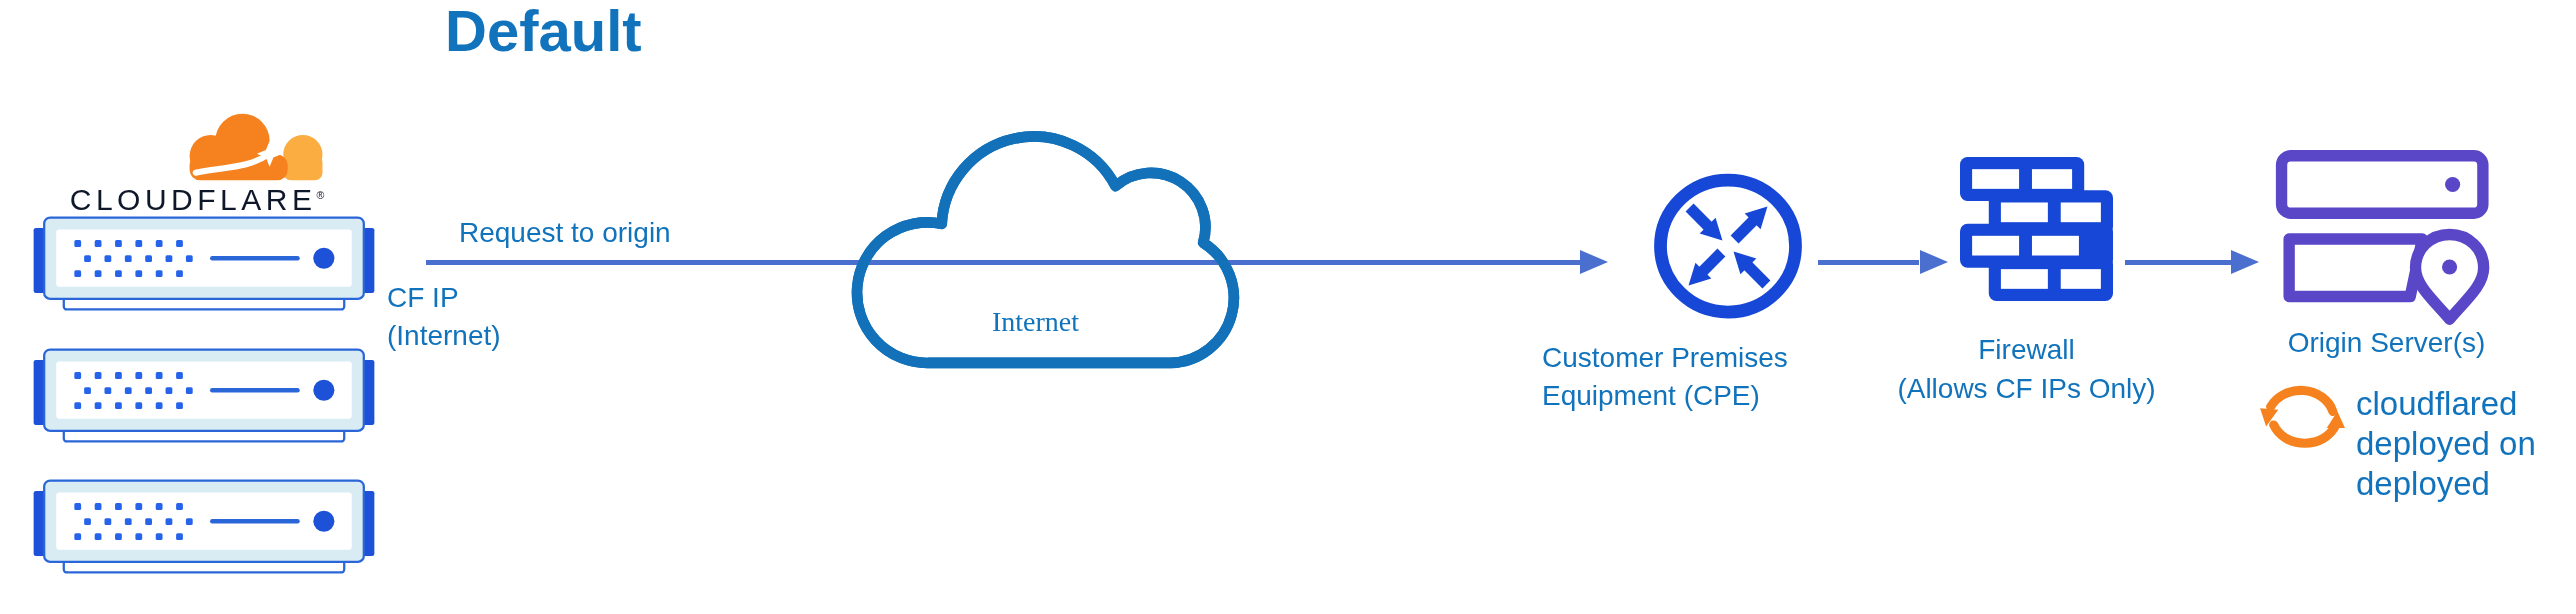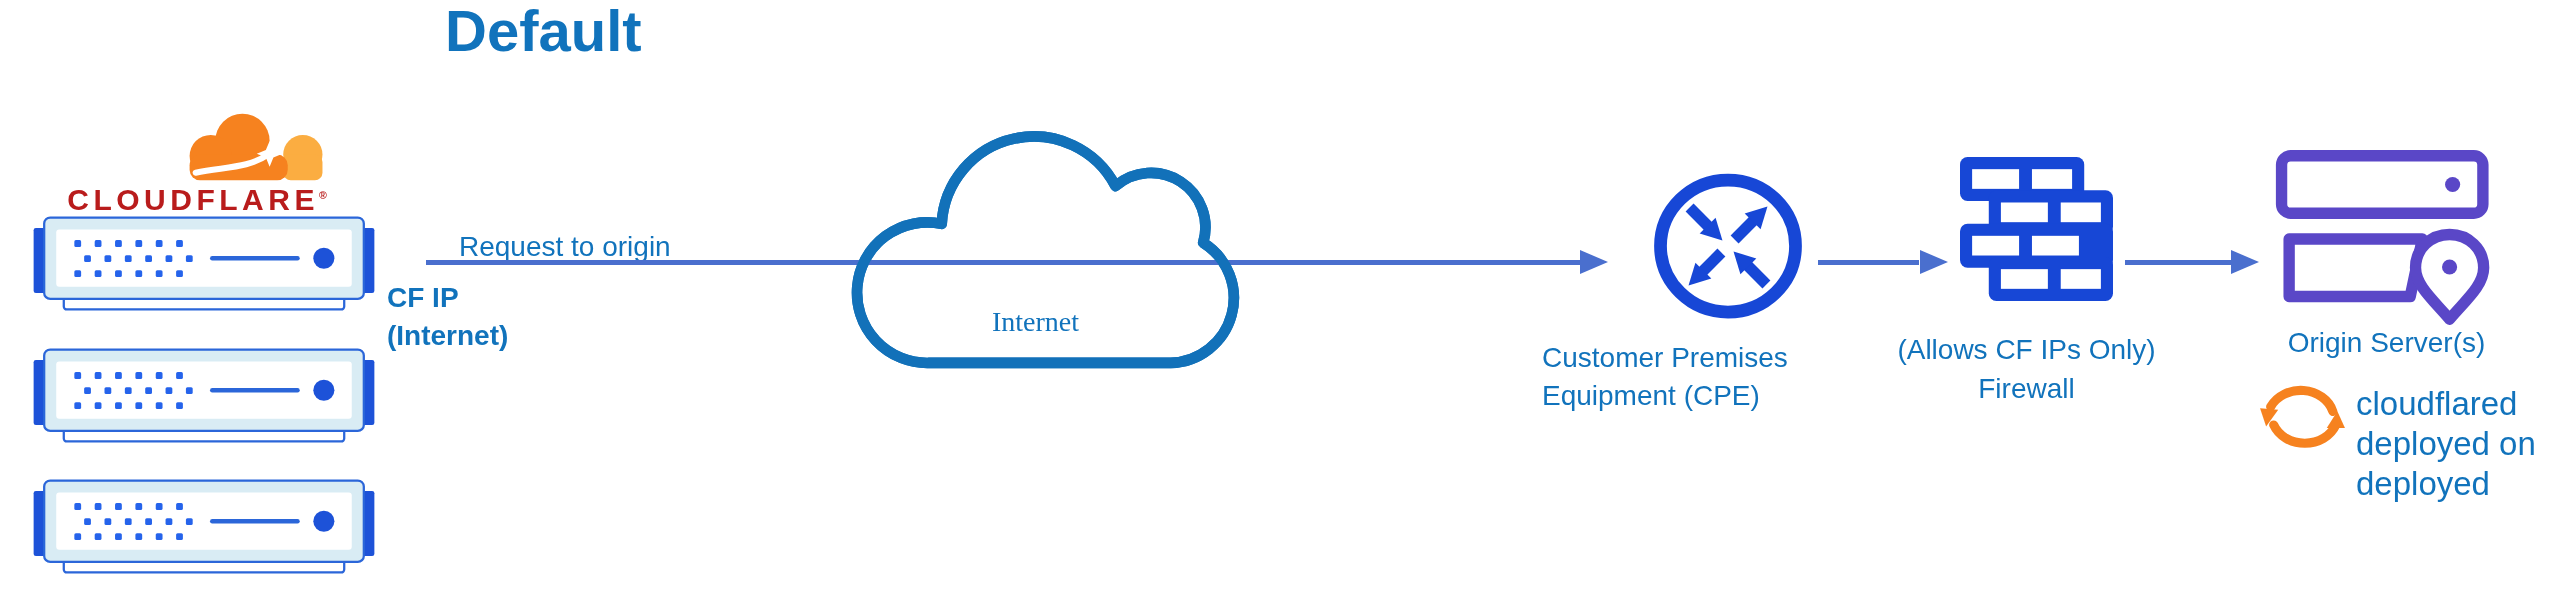--- a/index.html
+++ b/index.html
@@ -7,22 +7,22 @@
     position:relative;width:2576px;height:614px;background:#ffffff;
     font-family:"Liberation Sans", sans-serif;overflow:hidden;
   }
   .abs{position:absolute;}
   .page-title{
     left:445px;top:-3px;font-size:58px;font-weight:700;color:#1173bc;letter-spacing:0px;
   }
   .lbl{color:#1173bc;font-size:28px;line-height:38px;white-space:nowrap;}
   .lbl.center{text-align:center;}
   .wordmark{
-    left:44px;top:183px;width:306px;text-align:center;color:#b91c1c;
-    font-size:30px;font-weight:700;letter-spacing:4.5px;white-space:nowrap;
+    left:44px;top:183px;width:306px;text-align:center;color:#0f172a;
+    font-size:30px;font-weight:400;letter-spacing:4.5px;white-space:nowrap;
   }
   .wordmark sup{font-size:10.6px;letter-spacing:0;}
   
   .flow-line{position:absolute;height:5.3px;background:#4a6fce;z-index:2;}
   .arrowhead{
     position:absolute;width:0;height:0;z-index:2;
     border-top:12px solid transparent;border-bottom:12px solid transparent;
     border-left:28px solid #4a6fce;
   }
   .z1{z-index:1}.z3{z-index:3}.z4{z-index:4}
@@ -140,26 +140,26 @@
           <rect x="108" y="72" width="9" height="9" rx="2"></rect>
           <rect x="135" y="72" width="9" height="9" rx="2"></rect>
           <rect x="162" y="72" width="9" height="9" rx="2"></rect>
           <rect x="189" y="72" width="9" height="9" rx="2"></rect>
       </g>
       <line x1="237" y1="56" x2="350" y2="56" stroke="#2b66d9" stroke-width="6" stroke-linecap="round"></line>
       <circle cx="385" cy="56" r="14" fill="#1d52d8"></circle>
     </g>
   </svg>
 
-  <div class="abs lbl" style="left:459px;top:228px;">Request to origin</div>
+  <div class="abs lbl" style="left:459px;top:214px;">Request to origin</div>
 
   <div class="flow-line" style="left:426px;top:260px;width:1155px;"></div>
   <div class="arrowhead" style="left:1580px;top:250px;"></div>
 
-  <div class="abs lbl" style="left:387px;top:279px;font-weight:bold;">
+  <div class="abs lbl" style="left:387px;top:279px;">
     <div>CF IP</div>
     <div>(Internet)</div>
   </div>
 
   <svg class="abs z1" style="left:819px;top:109px;" width="457" height="266" viewBox="0 0 604 352">
     <path d="M 145,336 A 93,93 0 1 1 162,152 A 122,122 0 0 1 392,102 A 72,72 0 0 1 508,177 A 86,86 0 0 1 465,336 Z" fill="#ffffff" stroke="#1271b9" stroke-width="14" stroke-linejoin="round"></path>
   </svg>
   <svg class="abs z3" style="left:819px;top:109px;" width="457" height="266" viewBox="0 0 604 352" pointer-events="none">
     <path d="M 145,336 A 93,93 0 1 1 162,152 A 122,122 0 0 1 392,102 A 72,72 0 0 1 508,177 A 86,86 0 0 1 465,336 Z" fill="none" stroke="#1271b9" stroke-width="14" stroke-linejoin="round"></path>
   </svg>
@@ -206,22 +206,22 @@
       <rect x="95" y="16" width="53" height="26"></rect>
       <rect x="54" y="60" width="62" height="26"></rect>
       <rect x="133" y="60" width="53" height="26"></rect>
       <rect x="16" y="104" width="62" height="26"></rect>
       <rect x="95" y="104" width="62" height="26"></rect>
       <rect x="54" y="148" width="62" height="26"></rect>
       <rect x="133" y="148" width="53" height="26"></rect>
     </g>
   </svg>
   <div class="abs lbl center" style="left:1877px;top:330px;width:299px;line-height:39px;">
+    <div>Firewall</div>
     <div>(Allows CF IPs Only)</div>
-    <div>Firewall</div>
   </div>
 
   <div class="flow-line" style="left:2125px;top:260px;width:106px;"></div>
   <div class="arrowhead" style="left:2231px;top:250px;"></div>
 
   <svg class="abs z1" style="left:2274px;top:148px;" width="221" height="182" viewBox="0 0 292 240">
     <g stroke="#5a47c7" stroke-width="15" fill="#ffffff" stroke-linejoin="round">
       <rect x="10" y="10" width="266" height="76" rx="12"></rect>
       <path d="M20,120 L196,120 L180,196 L20,196 Z"></path>
     </g>

